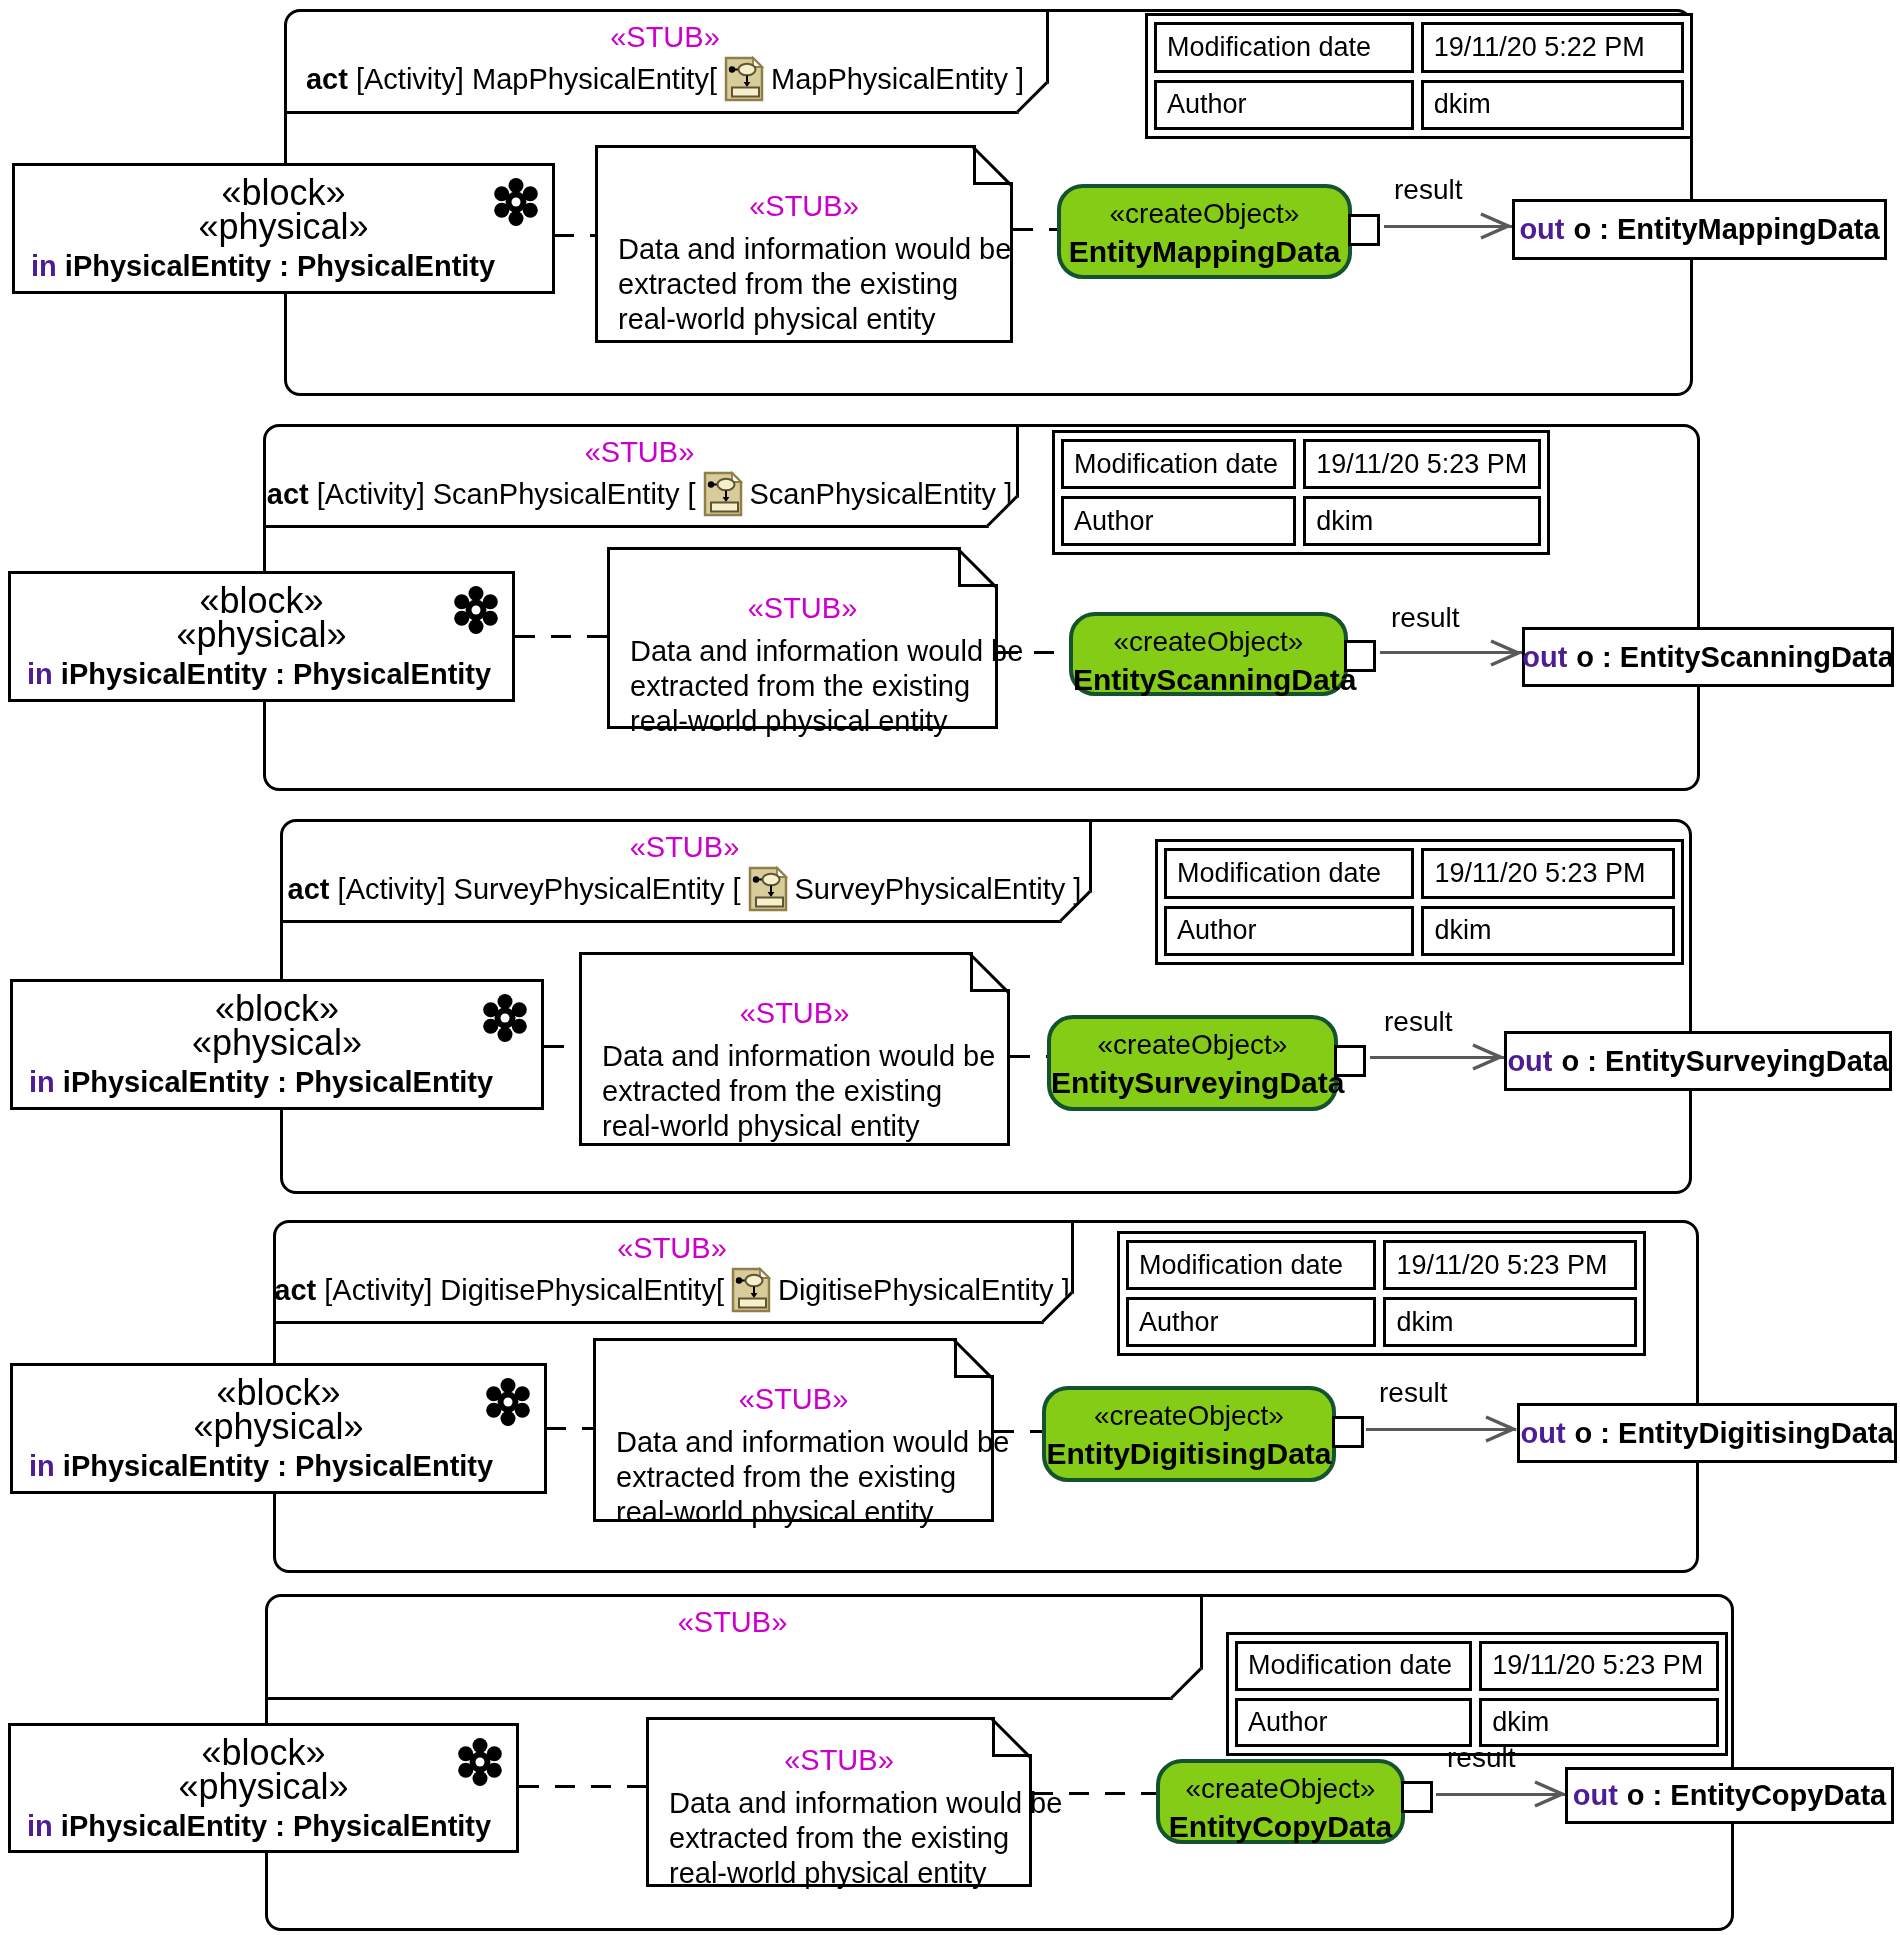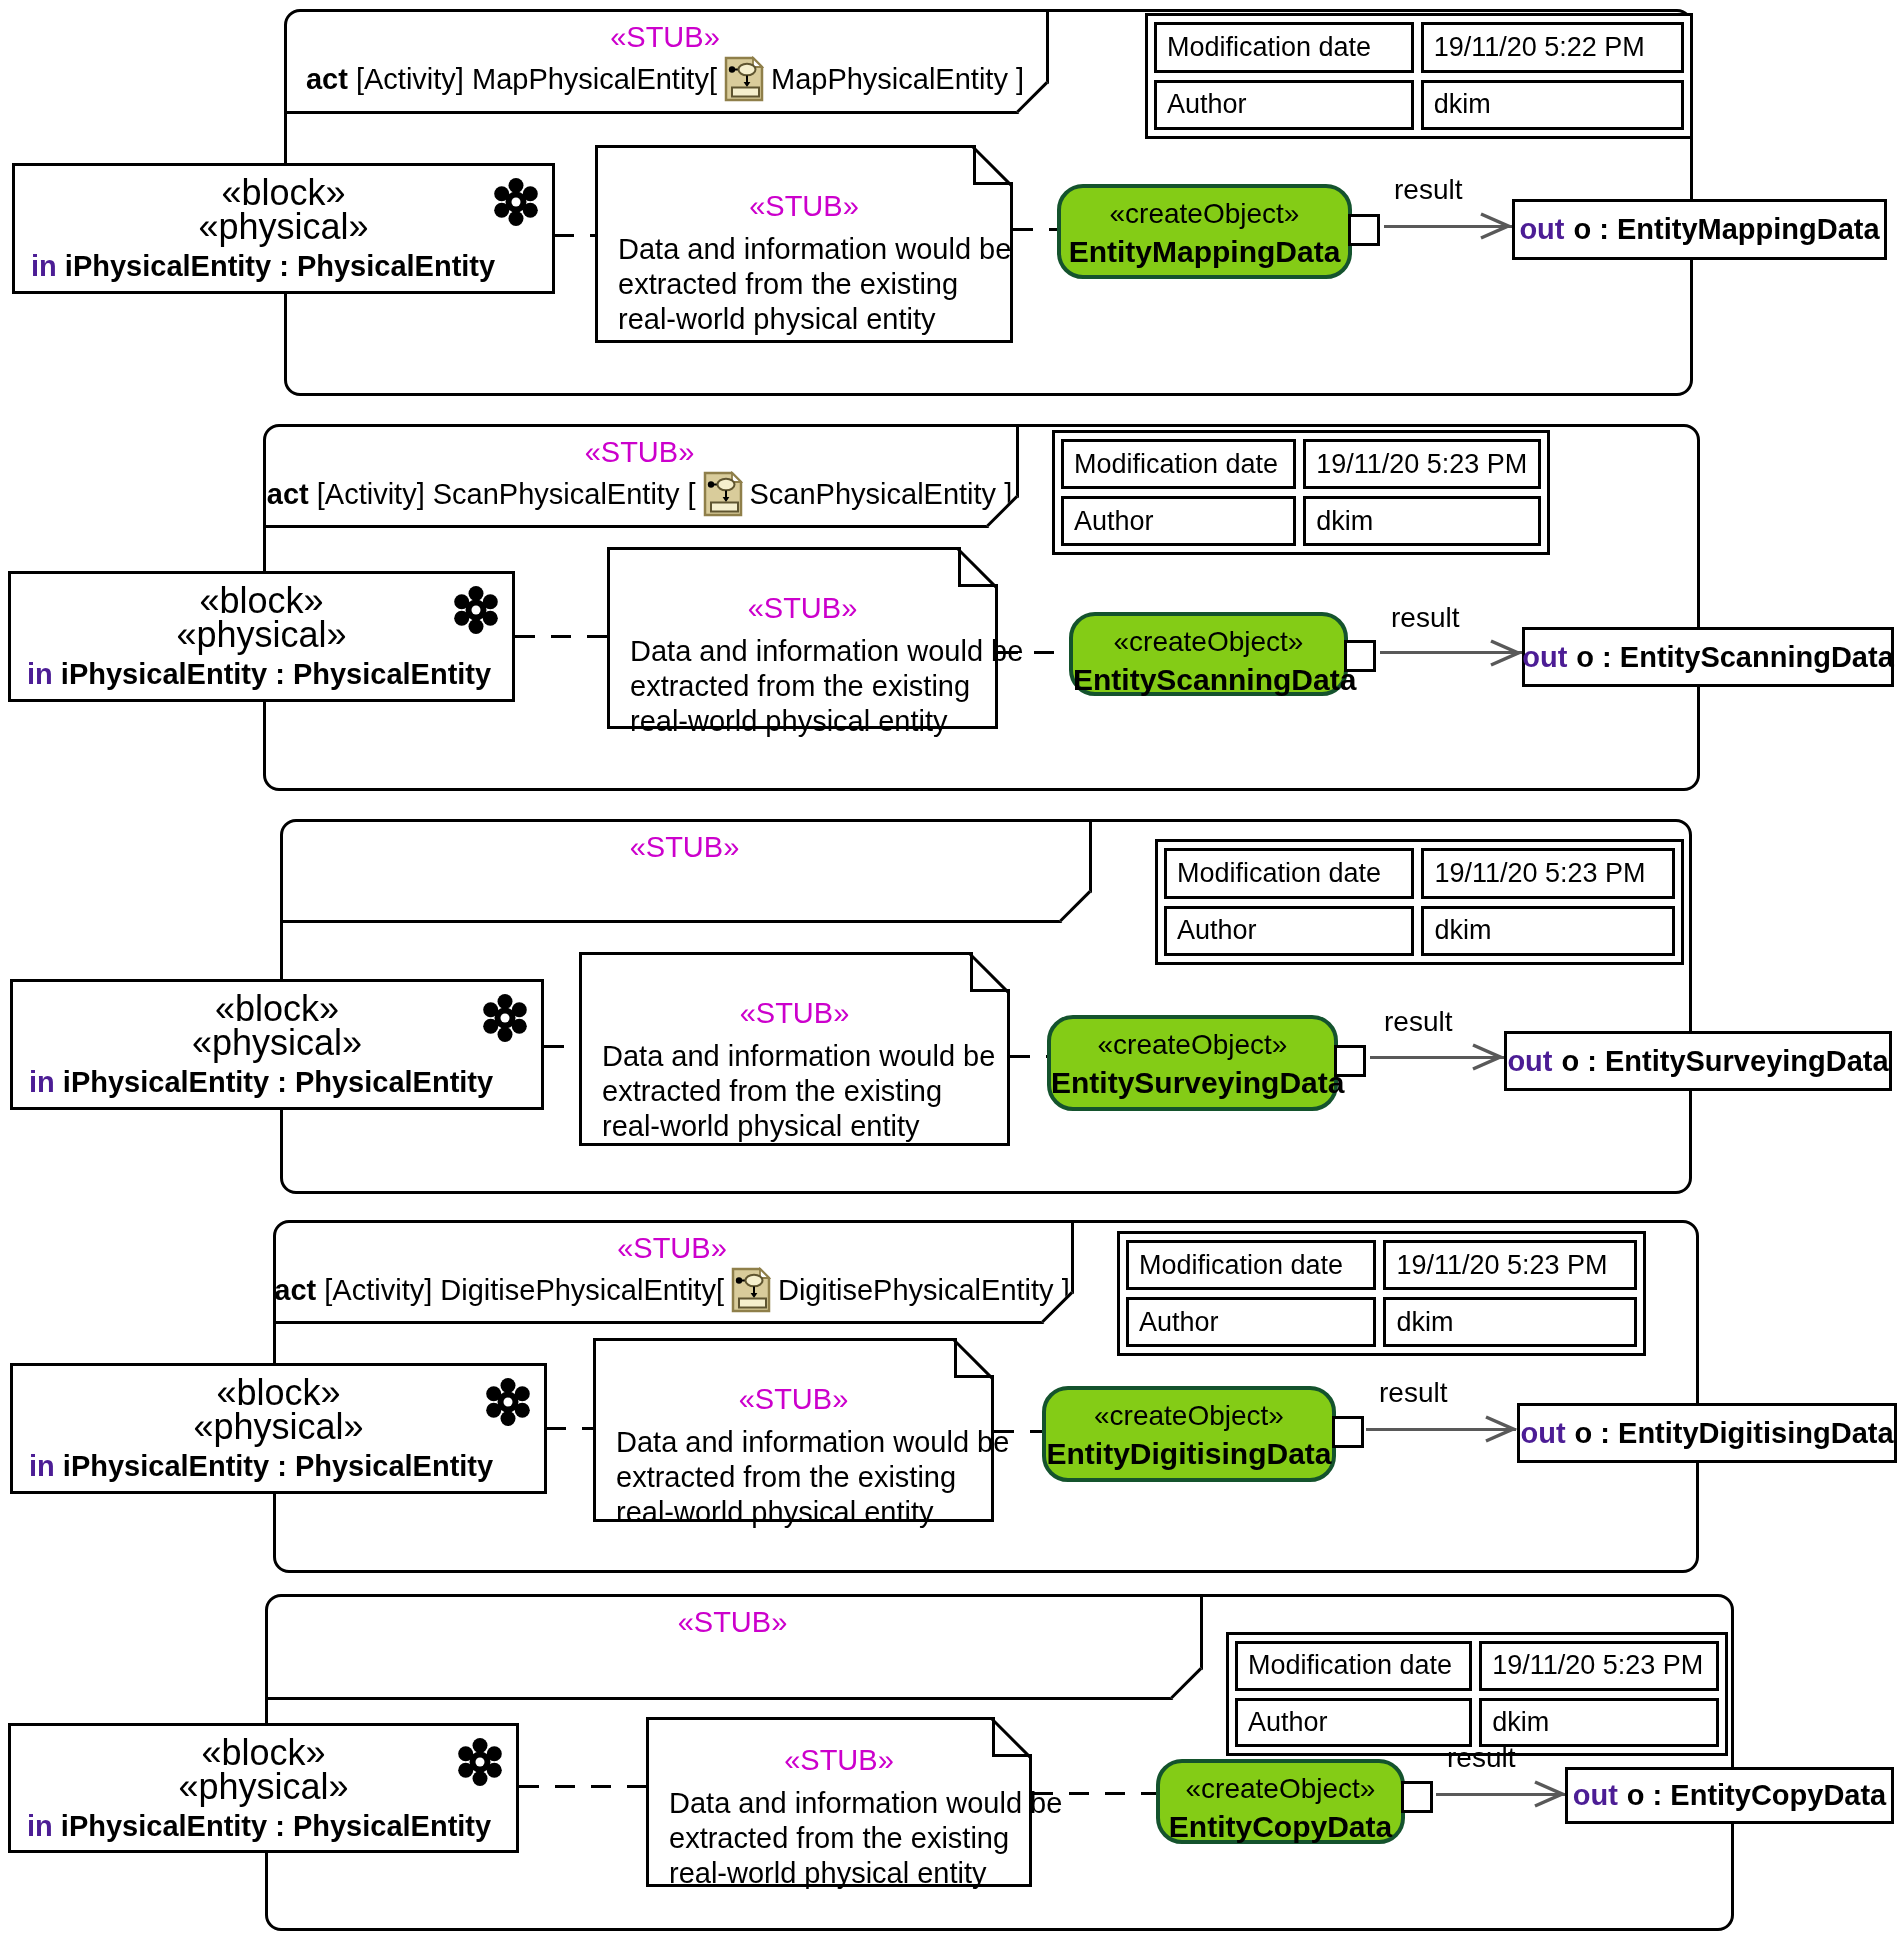--- a/index.html
+++ b/index.html
@@ -256,20 +256,26 @@
     <div class="outbox">
       <span class="dir">out</span>
         <span>o : EntityScanningData</span>
     </div>
   </section>
 
   <section class="panel p3">
     <div class="frame"></div>
     <div class="tab">
       <div class="tab-stub">«STUB»</div>
+      <div class="tab-line">
+        <span class="kw">act</span>
+        <span>[Activity] SurveyPhysicalEntity [</span><svg class="act-icon" width="40" height="46" viewBox="0 0 40 46">
+            <use href="#actdiag-glyph"></use>
+          </svg><span>SurveyPhysicalEntity ]</span>
+      </div>
       <div class="notch"></div>
     </div>
     <div class="modtable">
       <div class="cell">Modification date</div>
       <div class="cell">19/11/20 5:23 PM</div>
       <div class="cell">Author</div>
       <div class="cell">dkim</div>
     </div>
     <div class="block">
       <div class="bl">«block»</div>

